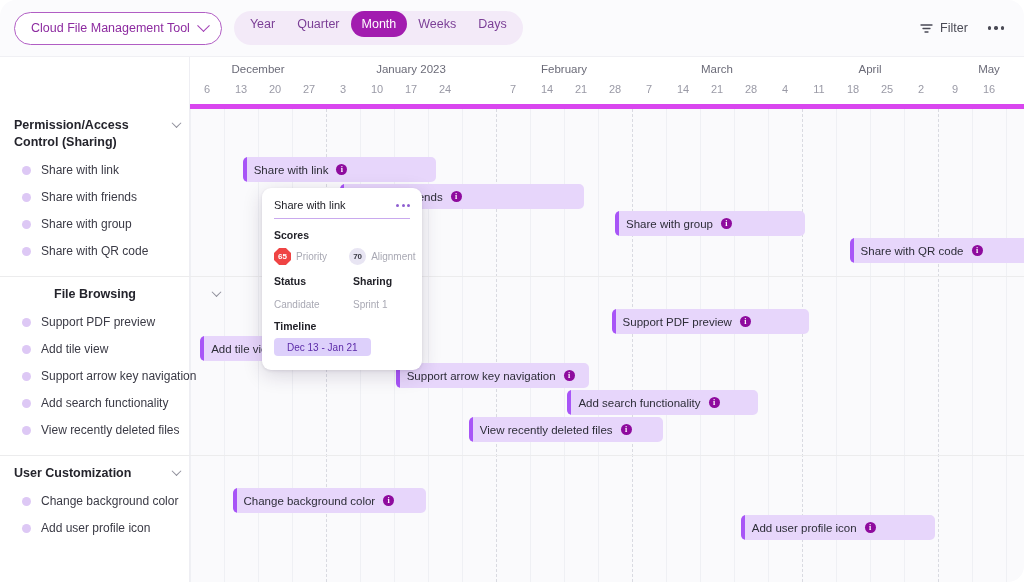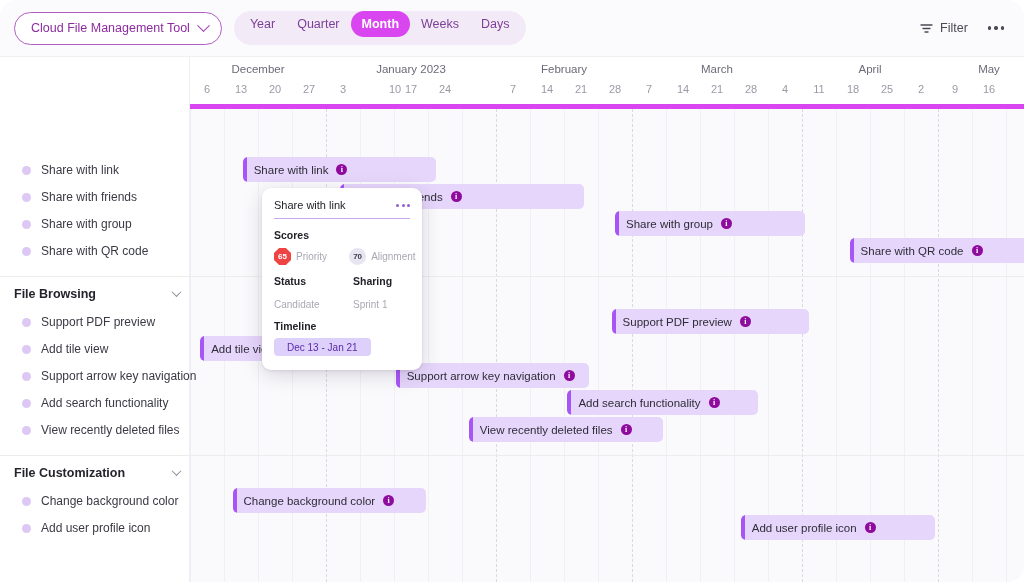--- a/index.html
+++ b/index.html
@@ -63,23 +63,23 @@
     height: 26px;
     padding: 0 11px;
     border-radius: 13px;
     display: flex; align-items: center;
     font-size: 12.5px;
     color: #7b3f96;
     cursor: pointer;
     white-space: nowrap;
   }
   .scale-tab.active {
-    background: #d946ef;
+    background: #a21caf;
     color: #ffffff;
-    font-weight: bold;
+    font-weight: normal;
   }
   .topbar-right {
     margin-left: auto;
     margin-right: 16px;
     display: flex; align-items: center; gap: 16px;
   }
   .filter-btn {
     display: flex; align-items: center; gap: 7px;
     font-size: 12.5px; color: #4a4a55;
     cursor: pointer;
@@ -320,21 +320,21 @@
         <div class="month-label" style="left: 442px; width: 170px;">March</div>
         <div class="month-label" style="left: 612px; width: 136px;">April</div>
         <div class="month-label" style="left: 748px; width: 102px;">May</div>
       </div>
     <div class="ticks" id="ticks">
         <div class="tick-label" style="left: 0px;">6</div>
         <div class="tick-label" style="left: 34px;">13</div>
         <div class="tick-label" style="left: 68px;">20</div>
         <div class="tick-label" style="left: 102px;">27</div>
         <div class="tick-label" style="left: 136px;">3</div>
-        <div class="tick-label" style="left: 188px;">10</div>
+        <div class="tick-label" style="left: 170px;">10</div>
         <div class="tick-label" style="left: 204px;">17</div>
         <div class="tick-label" style="left: 238px;">24</div>
         <div class="tick-label" style="left: 272px; margin-top: 34px;">31</div>
         <div class="tick-label" style="left: 306px;">7</div>
         <div class="tick-label" style="left: 340px;">14</div>
         <div class="tick-label" style="left: 374px;">21</div>
         <div class="tick-label" style="left: 408px;">28</div>
         <div class="tick-label" style="left: 442px;">7</div>
         <div class="tick-label" style="left: 476px;">14</div>
         <div class="tick-label" style="left: 510px;">21</div>
@@ -373,38 +373,42 @@
         <div class="gline" style="left: 646px;"></div>
         <div class="gline" style="left: 680px;"></div>
         <div class="gline" style="left: 714px;"></div>
         <div class="gline dashed" style="left: 748px;"></div>
         <div class="gline" style="left: 782px;"></div>
         <div class="gline" style="left: 816px;"></div>
         <div class="rowline" style="top: 167px;"></div>
         <div class="rowline" style="top: 346px;"></div>
       </div>
     <div class="sidebar" id="sidebar">
+        <div class="group-head" style="top: 8px;">
+          <span class="gh-text">Permission/Access Control (Sharing)</span>
+          <span class="chev-gray gh-chev"></span>
+        </div>
         <div class="task-row" style="top: 51px;">
           <span class="task-dot"></span>
           <span class="task-name">Share with link</span>
         </div>
         <div class="task-row" style="top: 78px;">
           <span class="task-dot"></span>
           <span class="task-name">Share with friends</span>
         </div>
         <div class="task-row" style="top: 105px;">
           <span class="task-dot"></span>
           <span class="task-name">Share with group</span>
         </div>
         <div class="task-row" style="top: 132px;">
           <span class="task-dot"></span>
           <span class="task-name">Share with QR code</span>
         </div>
         <div class="sb-rowline" style="top: 167px;"></div>
-        <div class="group-head" style="top: 177px;">
+        <div class="group-head" style="top: 177px; margin-left: 40px;">
           <span class="gh-text">File Browsing</span>
           <span class="chev-gray gh-chev"></span>
         </div>
         <div class="task-row" style="top: 203px;">
           <span class="task-dot"></span>
           <span class="task-name">Support PDF preview</span>
         </div>
         <div class="task-row" style="top: 230px;">
           <span class="task-dot"></span>
           <span class="task-name">Add tile view</span>
@@ -416,21 +420,21 @@
         <div class="task-row" style="top: 284px;">
           <span class="task-dot"></span>
           <span class="task-name">Add search functionality</span>
         </div>
         <div class="task-row" style="top: 311px;">
           <span class="task-dot"></span>
           <span class="task-name">View recently deleted files</span>
         </div>
         <div class="sb-rowline" style="top: 346px;"></div>
         <div class="group-head" style="top: 356px;">
-          <span class="gh-text">File Customization</span>
+          <span class="gh-text">User Customization</span>
           <span class="chev-gray gh-chev"></span>
         </div>
         <div class="task-row" style="top: 382px;">
           <span class="task-dot"></span>
           <span class="task-name">Change background color</span>
         </div>
         <div class="task-row" style="top: 409px;">
           <span class="task-dot"></span>
           <span class="task-name">Add user profile icon</span>
         </div>

